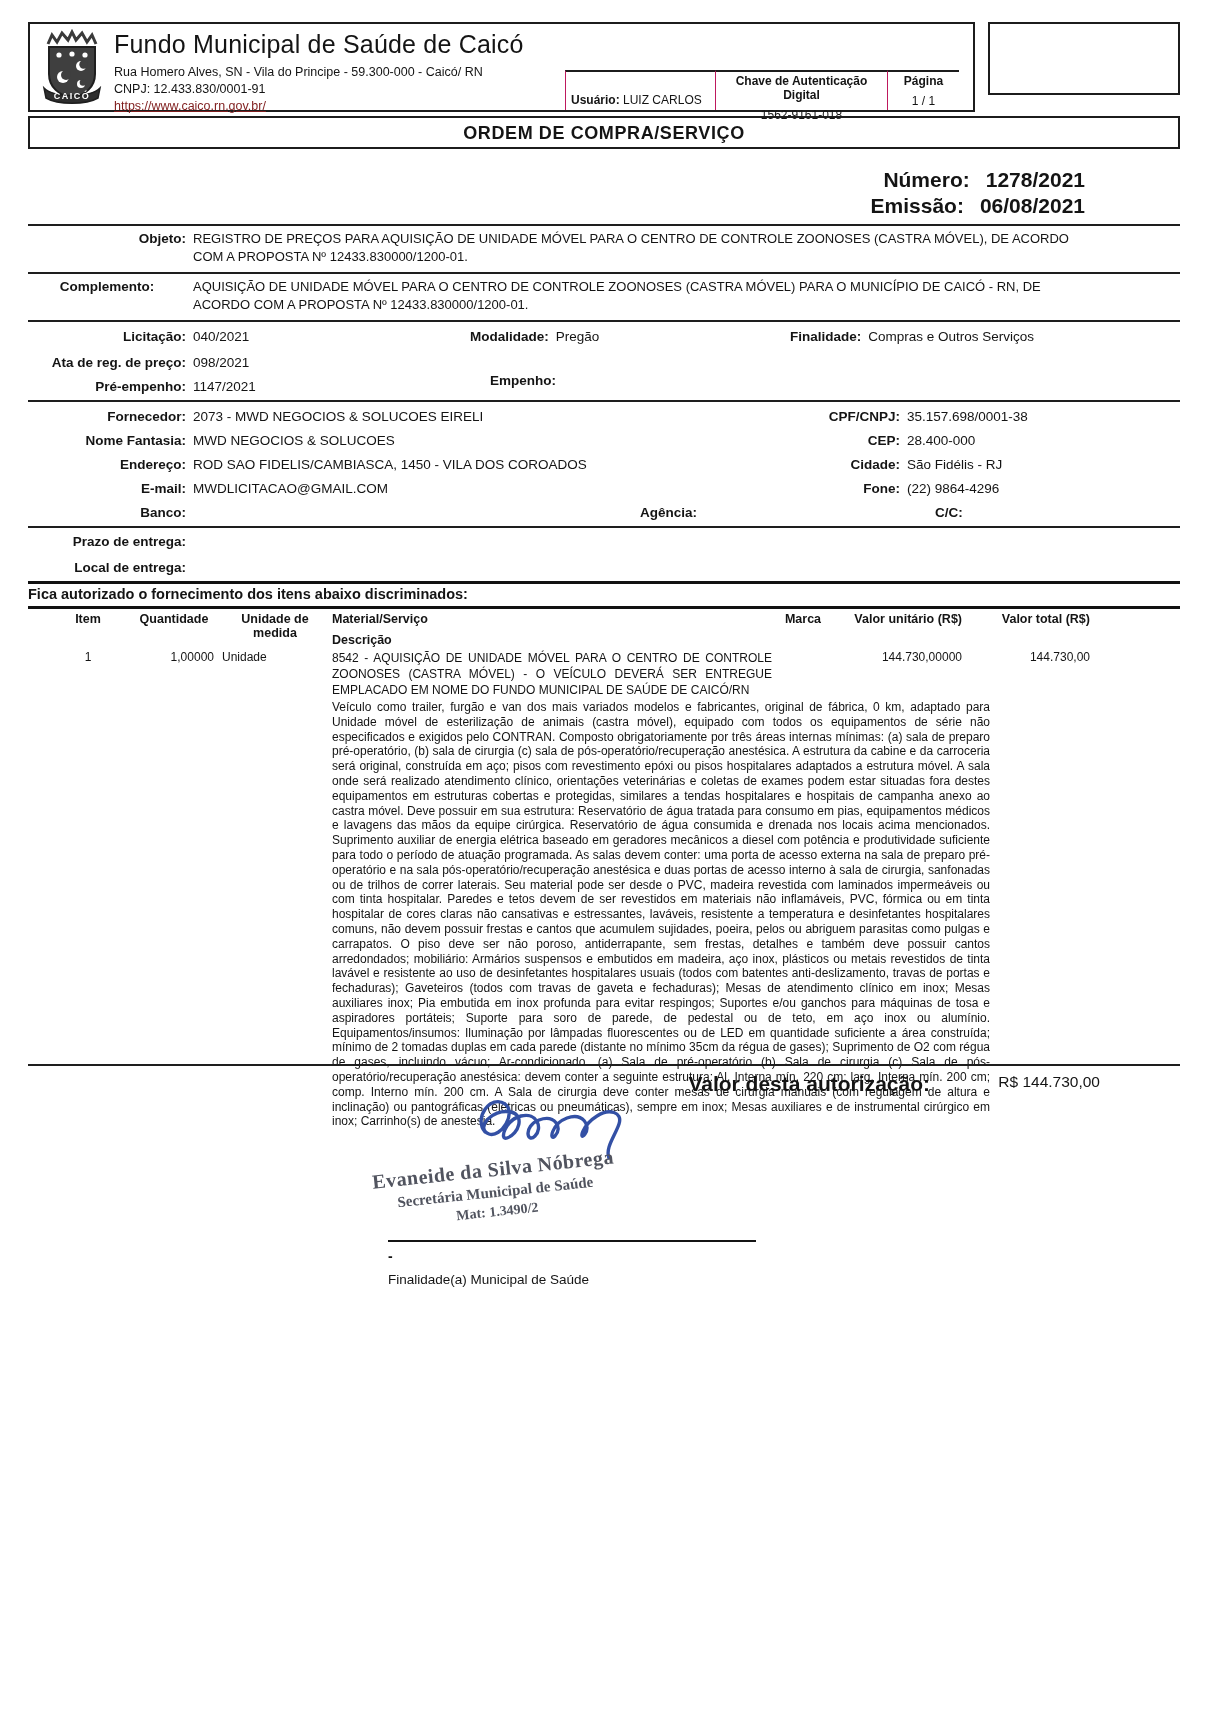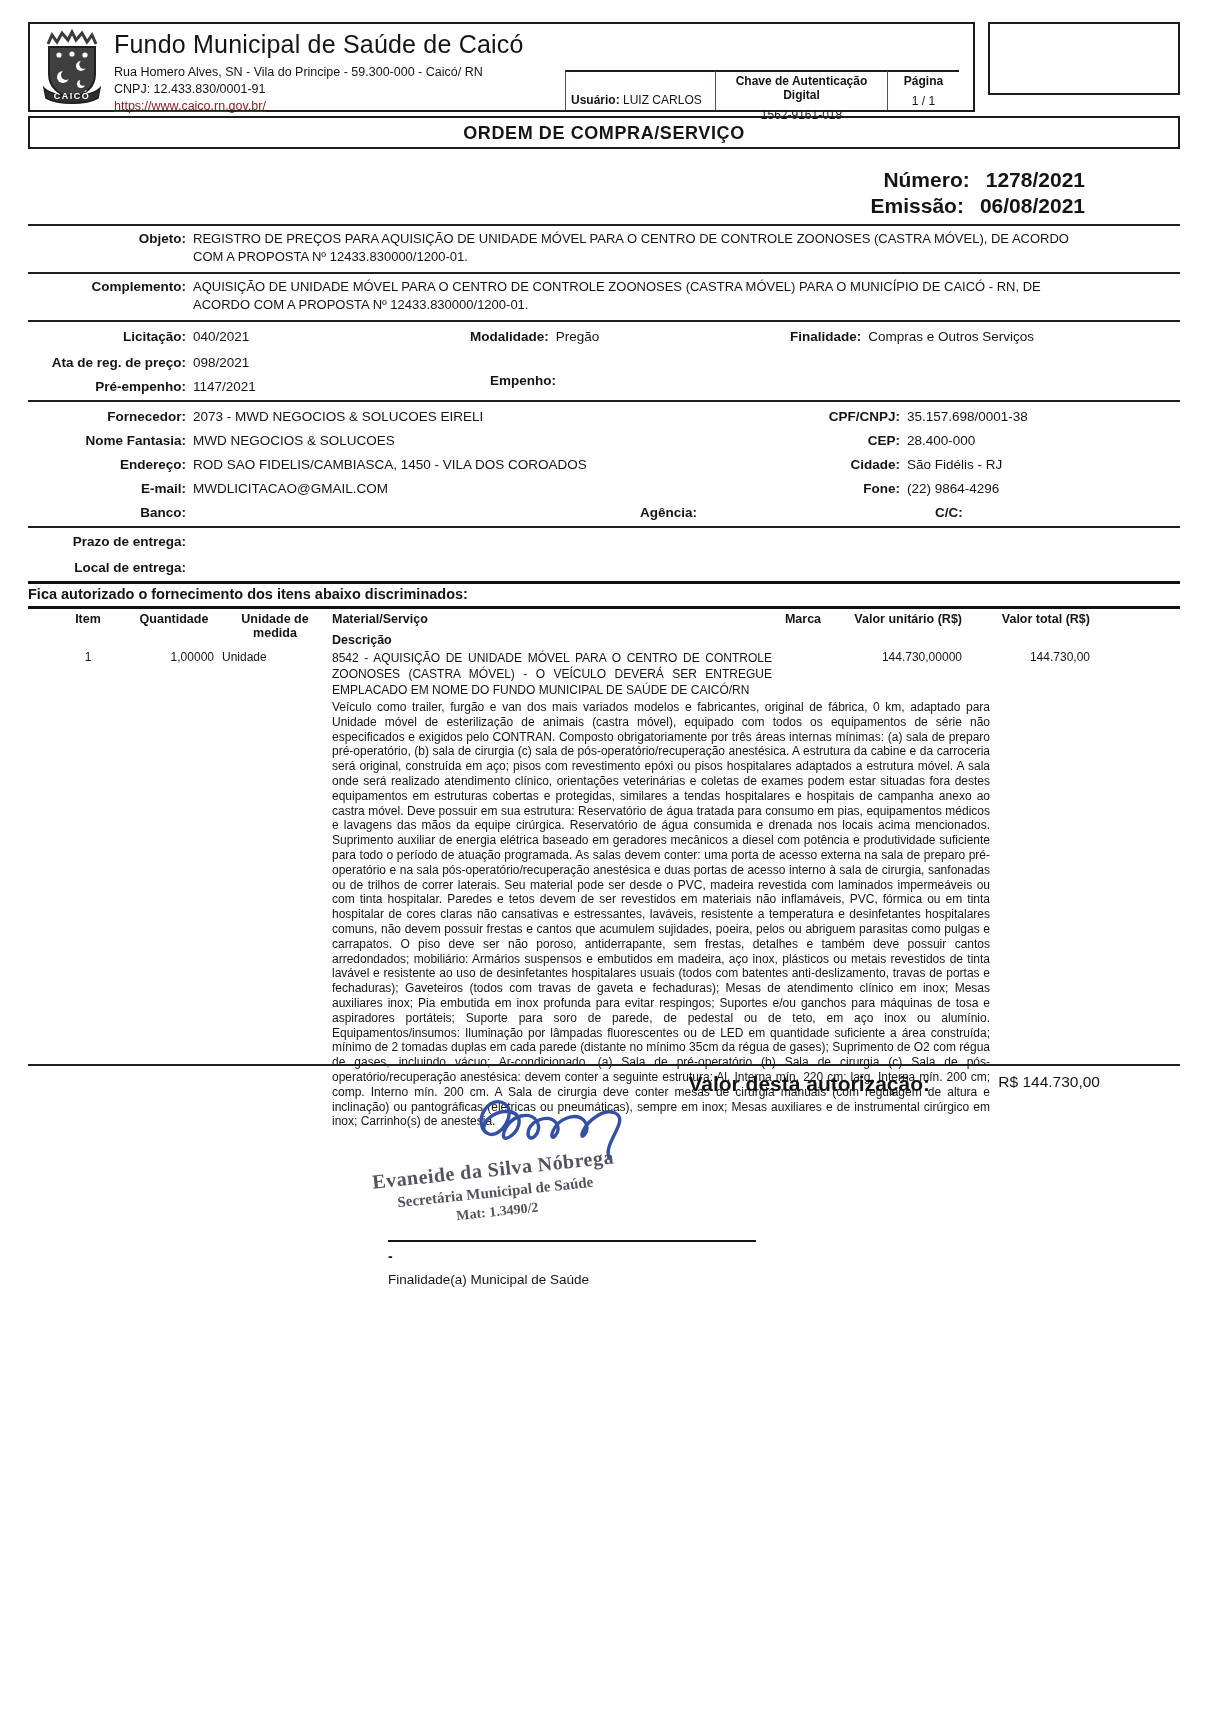--- a/index.html
+++ b/index.html
@@ -91,21 +91,21 @@
 
   <div class="sep" style="top:224px;"></div>
 
   <div class="fl" style="left:28px;top:230px;">
     <span class="lbl" style="width:158px;">Objeto:</span>
     <span class="val wrapval" style="width:900px;font-size:13px;">REGISTRO DE PREÇOS PARA AQUISIÇÃO DE UNIDADE MÓVEL PARA O CENTRO DE CONTROLE ZOONOSES (CASTRA MÓVEL), DE ACORDO COM A PROPOSTA Nº 12433.830000/1200-01.</span>
   </div>
   <div class="sep" style="top:272px;"></div>
 
   <div class="fl" style="left:28px;top:278px;">
-    <span class="lbl" style="width:158px;">Complemento:</span>
+    <span class="lbl" style="width:158px;text-align:center;">Complemento:</span>
     <span class="val wrapval" style="width:900px;font-size:13px;">AQUISIÇÃO DE UNIDADE MÓVEL PARA O CENTRO DE CONTROLE ZOONOSES (CASTRA MÓVEL) PARA O MUNICÍPIO DE CAICÓ - RN, DE ACORDO COM A PROPOSTA Nº 12433.830000/1200-01.</span>
   </div>
   <div class="sep" style="top:320px;"></div>
 
   <div class="fl" style="left:28px;top:328px;">
     <span class="lbl" style="width:158px;">Licitação:</span>
     <span class="val">040/2021</span>
   </div>
   <div class="fl" style="left:470px;top:328px;align-items:center;">
     <span class="lbl">Modalidade:</span>

